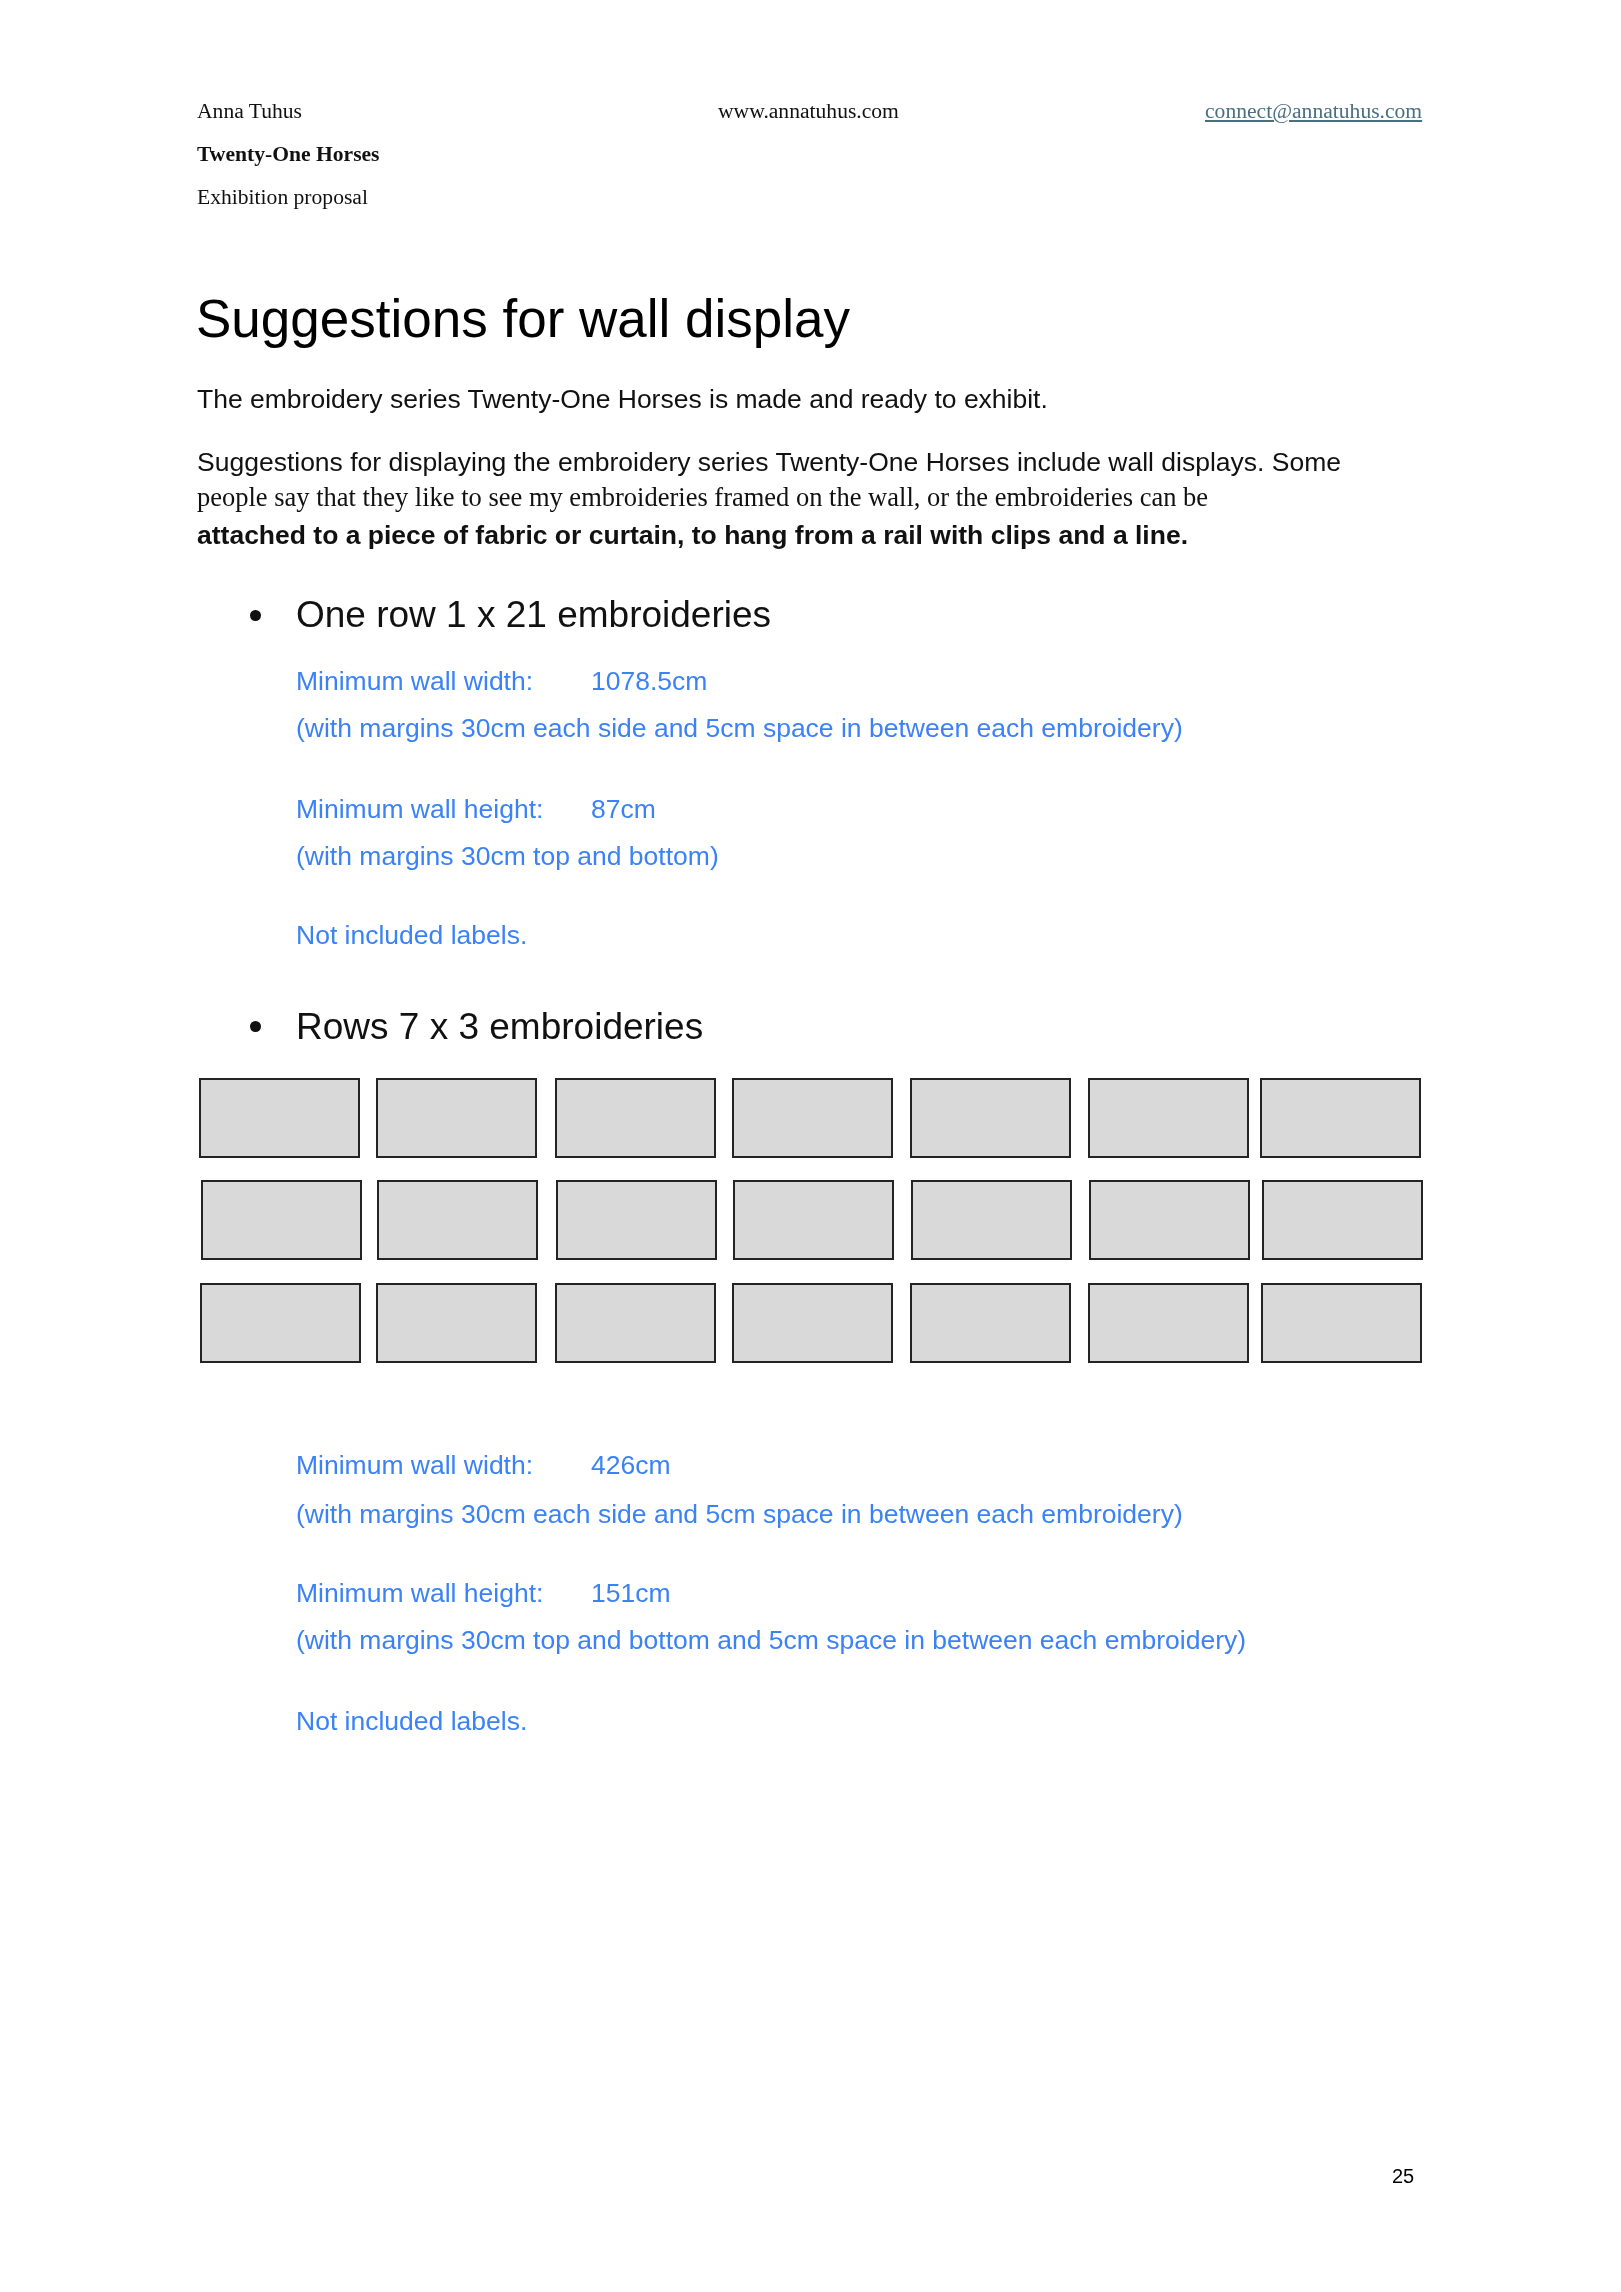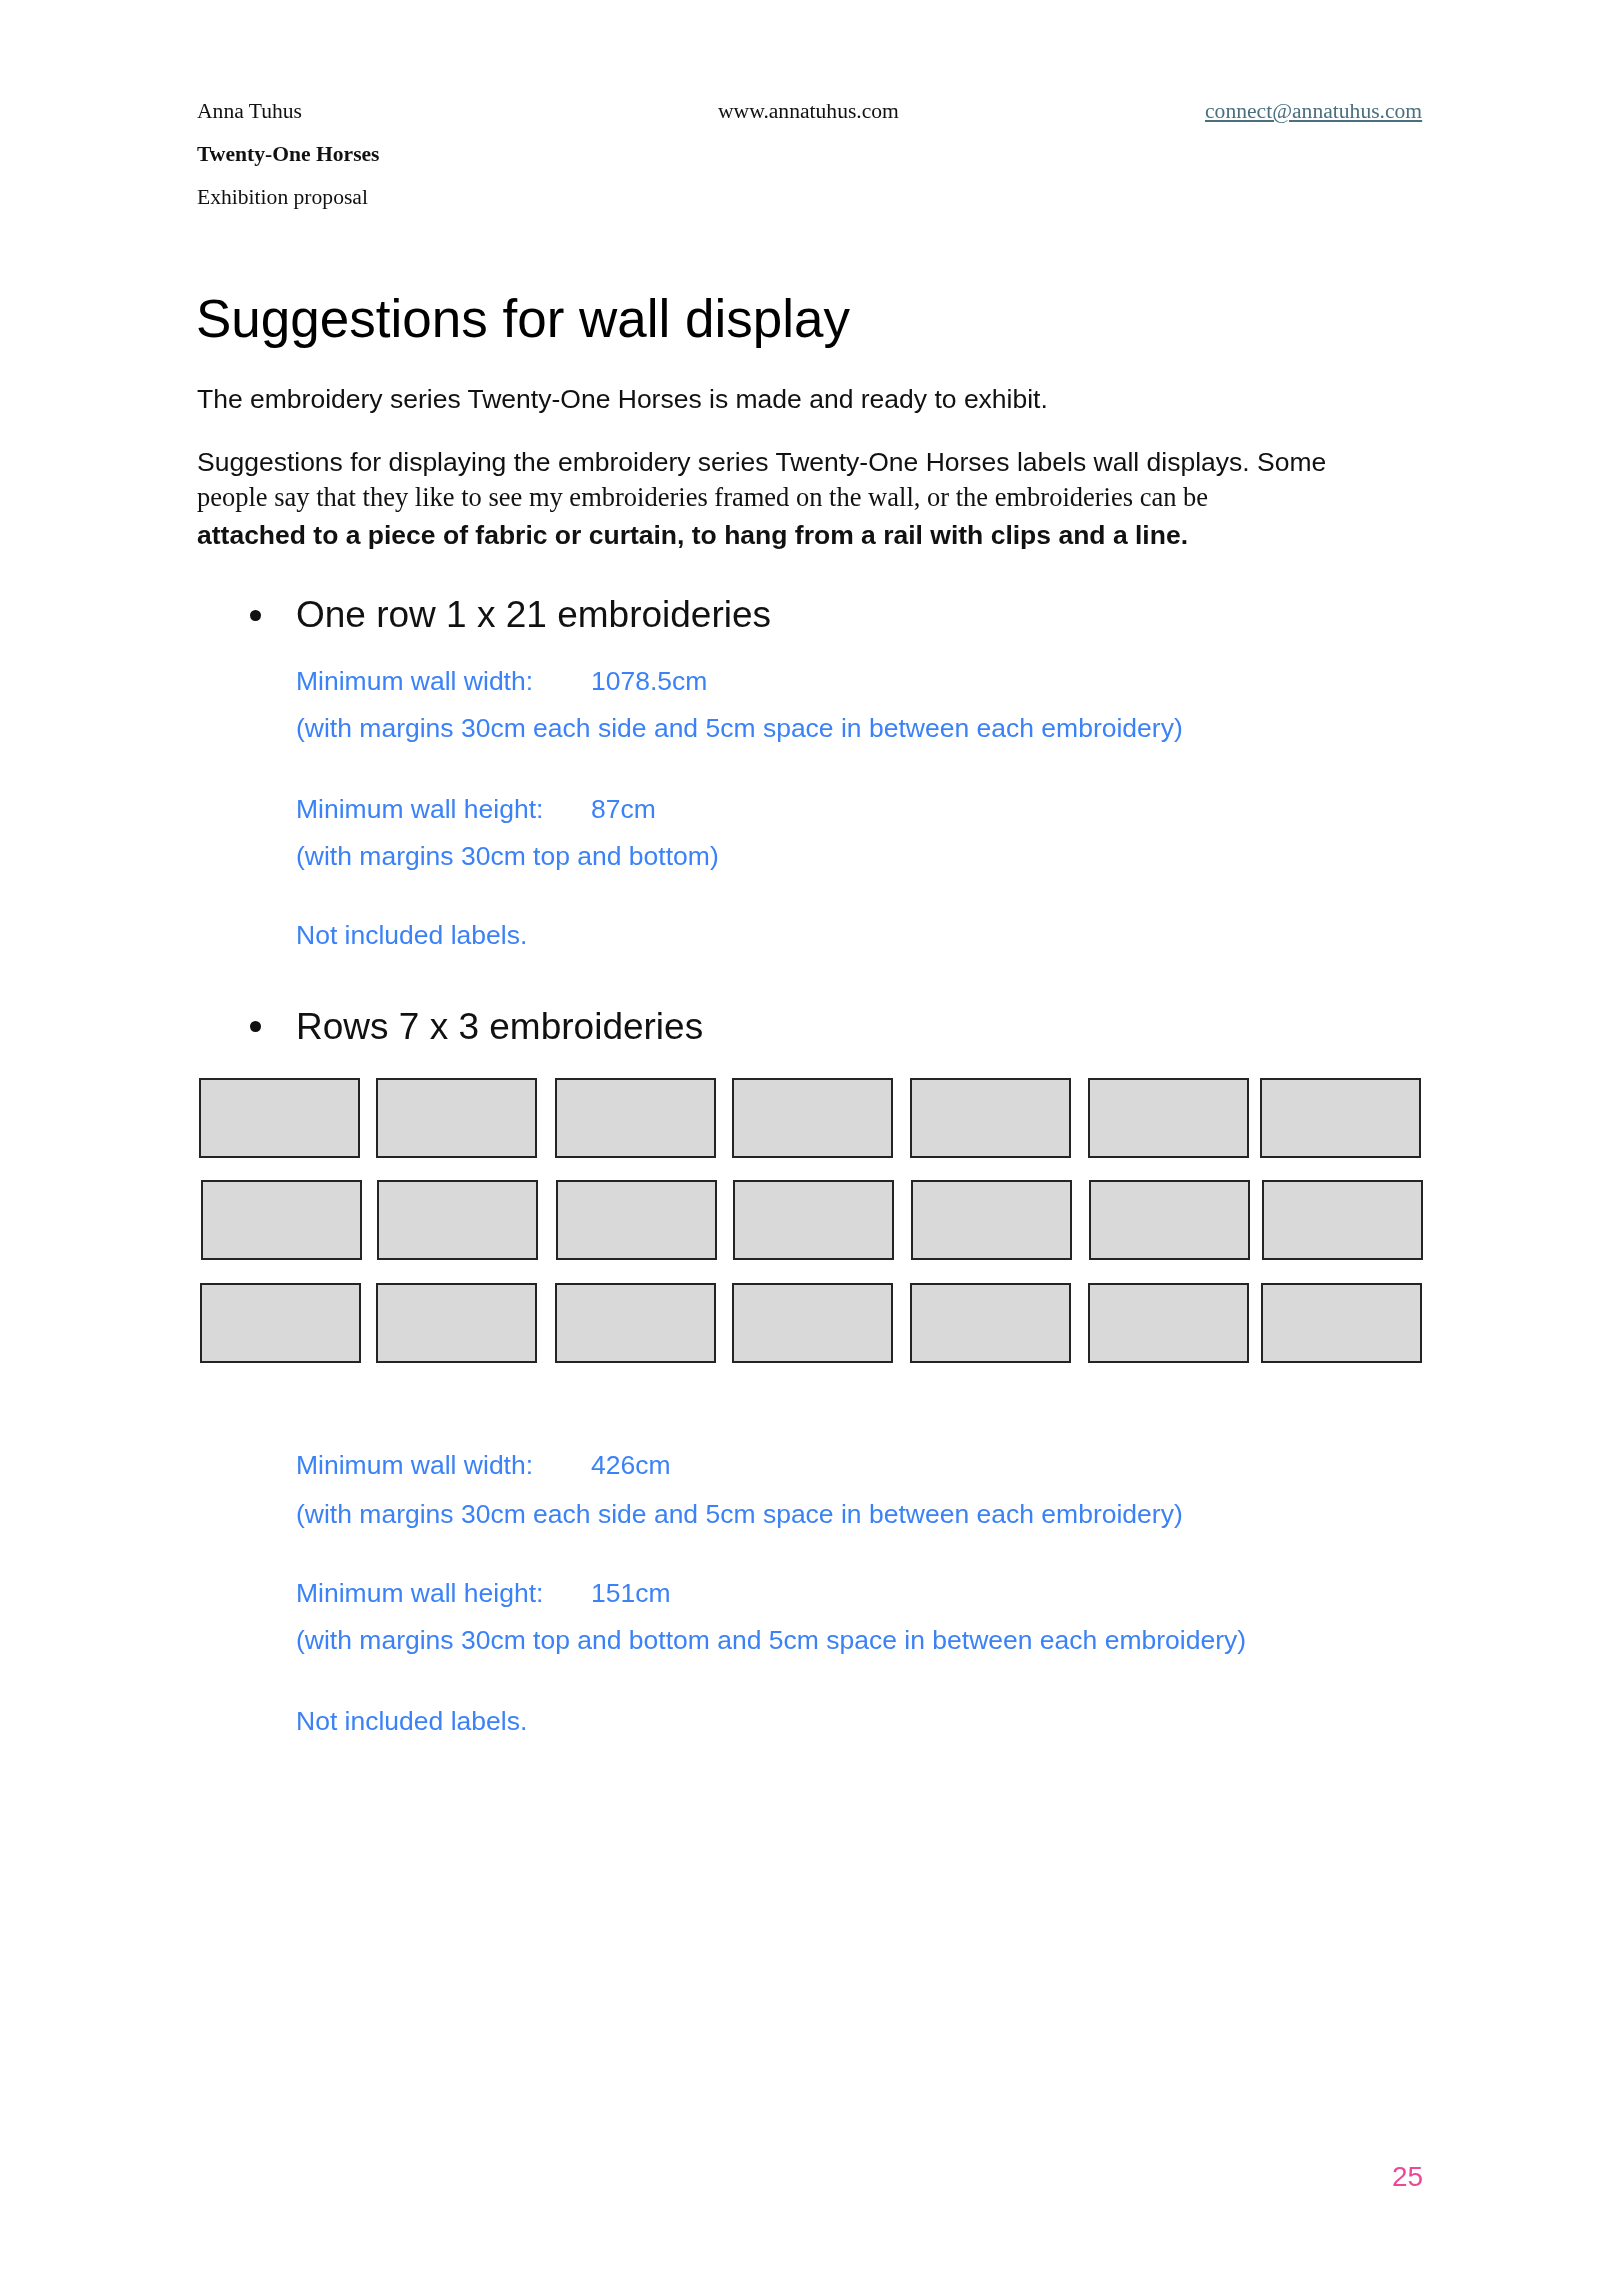--- a/index.html
+++ b/index.html
@@ -9,36 +9,36 @@
   .sans { font-family:"Liberation Sans", "DejaVu Sans", sans-serif; }
   .hdr-bold { font-weight:bold; }
   .email { color:#4a6f7e; text-decoration:underline; }
   .title { font-size:53px; line-height:61px; color:#000; }
   .body { font-size:26.5px; line-height:35px; color:#111;text-align:right; }
   .bullet-h { font-size:37px; line-height:43px; color:#111; }
   .dot { position:absolute; width:10.8px; height:10.8px; border-radius:50%; background:#111; }
   .kv { font-size:26.5px; line-height:33px; color:#3b82f6; }
   .kv .val { position:absolute; left:295px; }
   .box { position:absolute; width:157px; height:76px; background:#d9d9d9; border:2.9px solid #242424; }
-  .pnum { font-size:28px; line-height:33px; color:#ec4899; }
+  .pnum { font-size:20px; line-height:33px; color:#000000; }
 </style>
 </head>
 <body>
 
 <div class="abs serif" style="left:197px; top:99px;">Anna Tuhus</div>
 <div class="abs serif" style="left:718px; top:99px;">www.annatuhus.com</div>
 <div class="abs serif email" style="left:1205px; top:99px;text-align:right;">connect@annatuhus.com</div>
 <div class="abs serif hdr-bold" style="left:197px; top:142px;">Twenty-One Horses</div>
 <div class="abs serif" style="left:197px; top:185px;">Exhibition proposal</div>
 
 <div class="abs sans title" style="left:196px; top:288px;">Suggestions for wall display</div>
 
 <div class="abs sans body" style="left:197px; top:382px;">The embroidery series Twenty-One Horses is made and ready to exhibit.</div>
 
-<div class="abs sans body" style="left:197px; top:445px;">Suggestions for displaying the embroidery series Twenty-One Horses labels wall displays. Some</div>
+<div class="abs sans body" style="left:197px; top:445px;">Suggestions for displaying the embroidery series Twenty-One Horses include wall displays. Some</div>
 <div class="abs sans body" style="left:197px; top:480px;font-family:Liberation Serif, serif;">people say that they like to see my embroideries framed on the wall, or the embroideries can be</div>
 <div class="abs sans body" style="left:197px; top:518px;font-weight:bold;">attached to a piece of fabric or curtain, to hang from a rail with clips and a line.</div>
 
 <div class="dot" style="left:250px; top:610px;"></div>
 <div class="abs sans bullet-h" style="left:296px; top:593px;">One row 1 x 21 embroideries</div>
 
 <div class="abs sans kv" style="left:296px; top:665px;">
   <span>Minimum wall width:</span>
   <span class="val">1078.5cm</span>
 </div>

